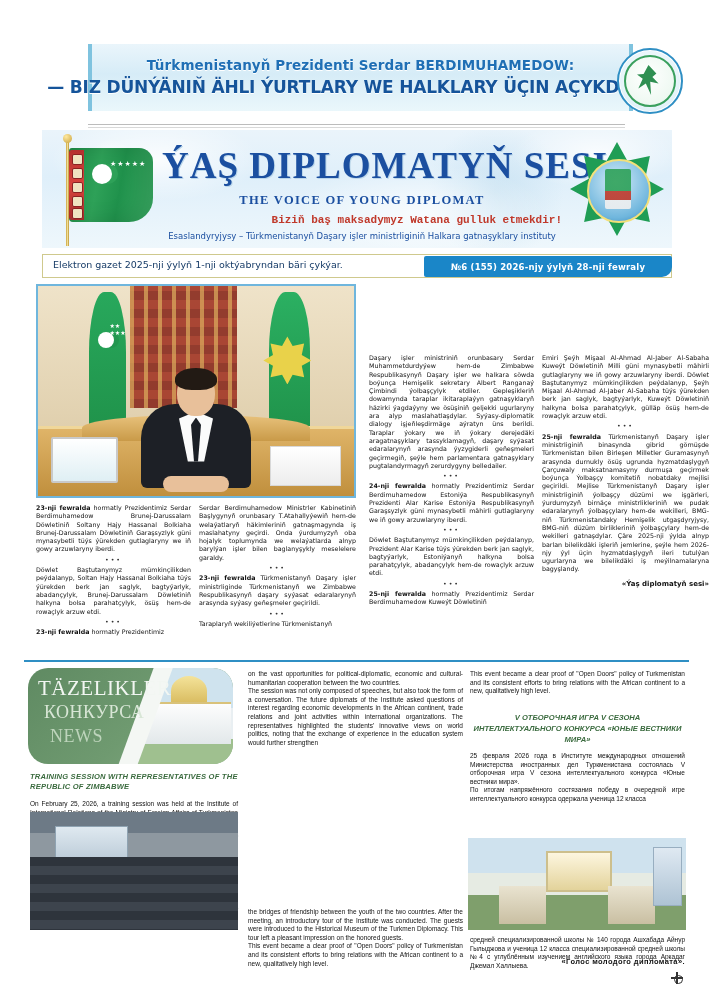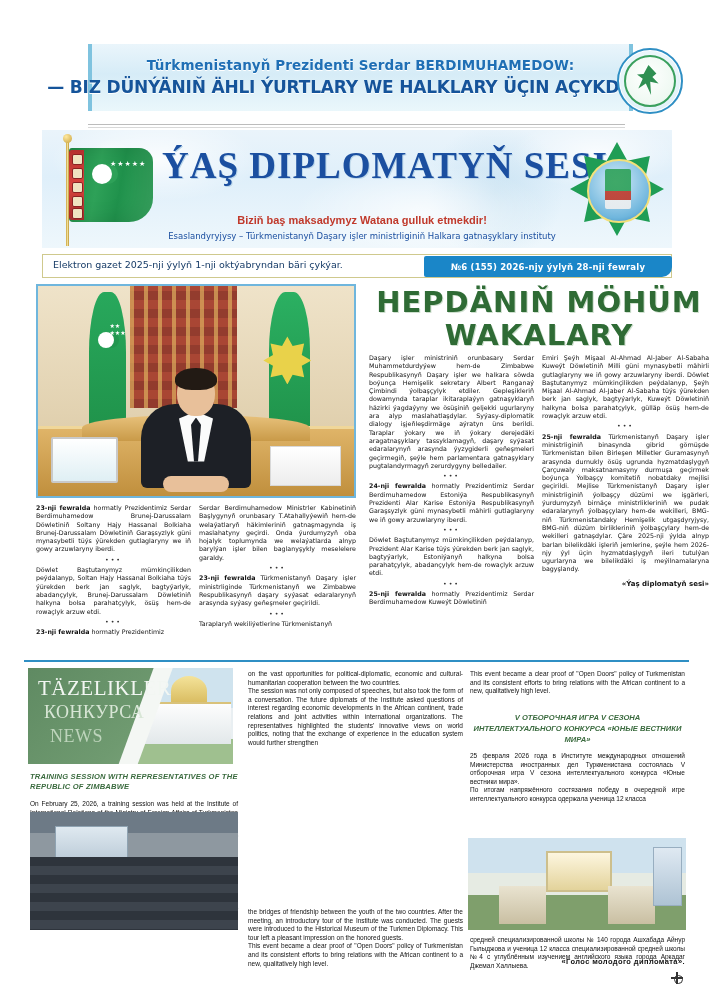--- a/index.html
+++ b/index.html
@@ -121,22 +121,22 @@
     font-weight:bold;font-size:37px;color:#1b4fa0;letter-spacing:1px;
     text-shadow:1px 1px 0 #bcd7ea;
     white-space:nowrap;
   }
   .mast-sub{
     position:absolute;left:120px;top:63px;width:400px;text-align:center;
     font-family:"Liberation Serif",serif;font-weight:bold;font-size:12.5px;
     color:#1b4fa0;letter-spacing:1.3px;
   }
   .mast-motto{
-    position:absolute;left:120px;top:84px;width:400px;text-align:center;
-    font-family:Liberation Sans, sans-serif;font-weight:bold;font-size:11px;
+    position:absolute;left:120px;top:84px;width:400px;text-align:right;
+    font-family:Liberation Mono, monospace;font-weight:bold;font-size:11px;
     color:#c0392b;
   }
   .mast-founder{
     position:absolute;left:60px;top:101px;width:520px;text-align:center;
     font-family:"DejaVu Sans",sans-serif;font-size:8.5px;color:#1b4fa0;
   }
   .mast-seal{
     position:absolute;right:8px;top:12px;width:94px;height:94px;
   }
   .mast-seal .star{
@@ -274,20 +274,21 @@
 
   
   .rule-blue{
     position:absolute;left:24px;width:665px;height:2px;background:#2f8fc4;
   }
 
   
   .tz-banner{
     position:absolute;left:28px;top:668px;width:205px;height:96px;overflow:hidden;
     background:linear-gradient(135deg,#5f8a62 0%,#6f9a70 55%,#88ab86 100%);
+    border-radius:20px;
   }
   .tz-banner .ph{
     position:absolute;right:0;top:0;width:95px;height:96px;
     background:linear-gradient(180deg,#cfe3ee 0 42%,#e9eff2 42% 74%,#9fc08f 74% 100%);
     clip-path:polygon(26% 0,100% 0,100% 100%,0 100%);
   }
   .tz-banner .dome{
     position:absolute;right:26px;top:8px;width:36px;height:30px;border-radius:50% 50% 10% 10%;
     background:linear-gradient(180deg,#f4e39a,#d6b85a);
   }
@@ -385,20 +386,21 @@
           <i style="top:18px"></i>
           <i style="top:32px"></i>
           <i style="top:46px"></i>
           <i style="top:58px"></i>
       </div>
       <div class="moon"></div>
       <div class="stars">★★★★★</div>
     </div>
 
     <div class="mast-title">ÝAŞ DIPLOMATYŇ SESI</div>
+    <div class="mast-sub">THE VOICE OF YOUNG DIPLOMAT</div>
     <div class="mast-motto">Biziň baş maksadymyz Watana gulluk etmekdir!</div>
     <div class="mast-founder">Esaslandyryjysy – Türkmenistanyň Daşary işler ministrliginiň Halkara gatnaşyklary instituty</div>
 
     <div class="mast-seal">
       <div class="star"></div>
       <div class="inner"></div>
     </div>
   </div>
 
   <div class="issuebar">
@@ -425,21 +427,20 @@
           <div class="shirt"></div>
           <div class="tie"></div>
         <div class="head"></div>
           <div class="hair"></div>
           <div class="hands"></div>
       </div>
       <div class="lp-screen"></div>
       <div class="lp-paper"></div>
     </div>
 
-    <div class="big-head">HEPDÄNIŇ MÖHÜM WAKALARY</div>
 
     <div class="cap-col" style="left:12px;top:222px;width:155px;">
       <span><b>23-nji fewralda</b> hormatly Prezidentimiz Serdar Berdimuhamedow Brunej-Darussalam Döwletiniň Soltany Hajy Hassanal Bolkiaha Brunej-Darussalam Döwletiniň Garaşsyzlyk güni mynasybetli tüýs ýürekden gutlaglaryny we iň gowy arzuwlaryny iberdi.</span>
       <span class="dots">•••</span>
       <span>Döwlet Baştutanymyz mümkinçilikden peýdalanyp, Soltan Hajy Hassanal Bolkiaha tüýs ýürekden berk jan saglyk, bagtyýarlyk, abadançylyk, Brunej-Darussalam Döwletiniň halkyna bolsa parahatçylyk, ösüş hem-de rowaçlyk arzuw etdi.</span>
       <span class="dots">•••</span>
       <span><b>23-nji fewralda</b> hormatly Prezidentimiz</span>
     </div>
 
     <div class="cap-col" style="left:175px;top:222px;width:157px;">

